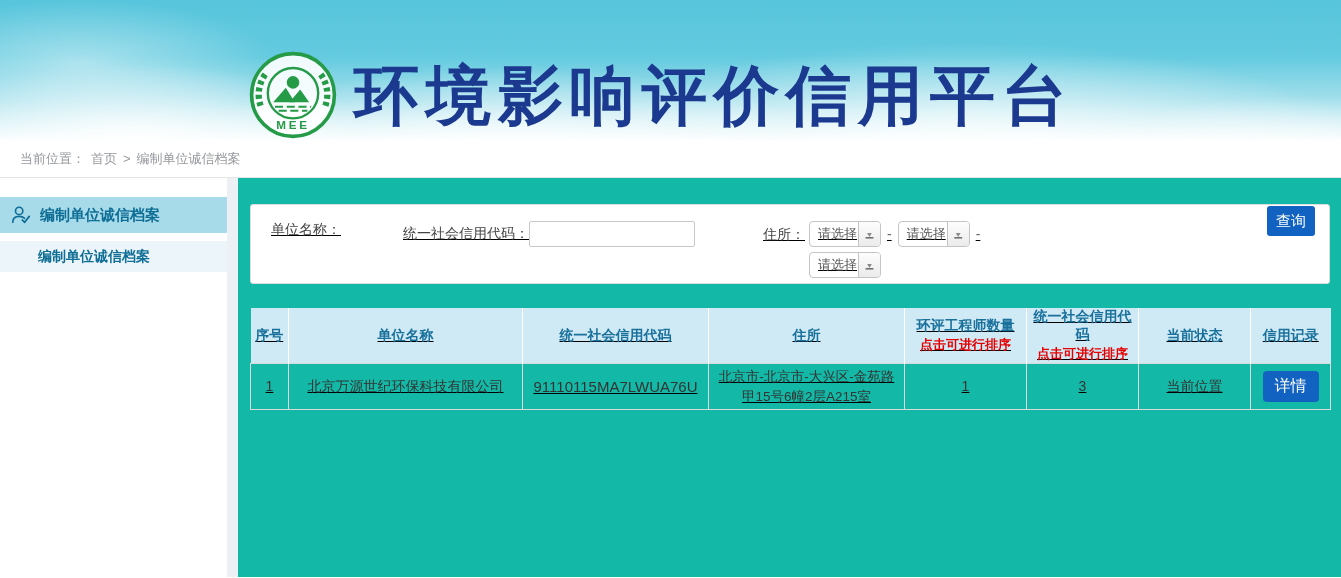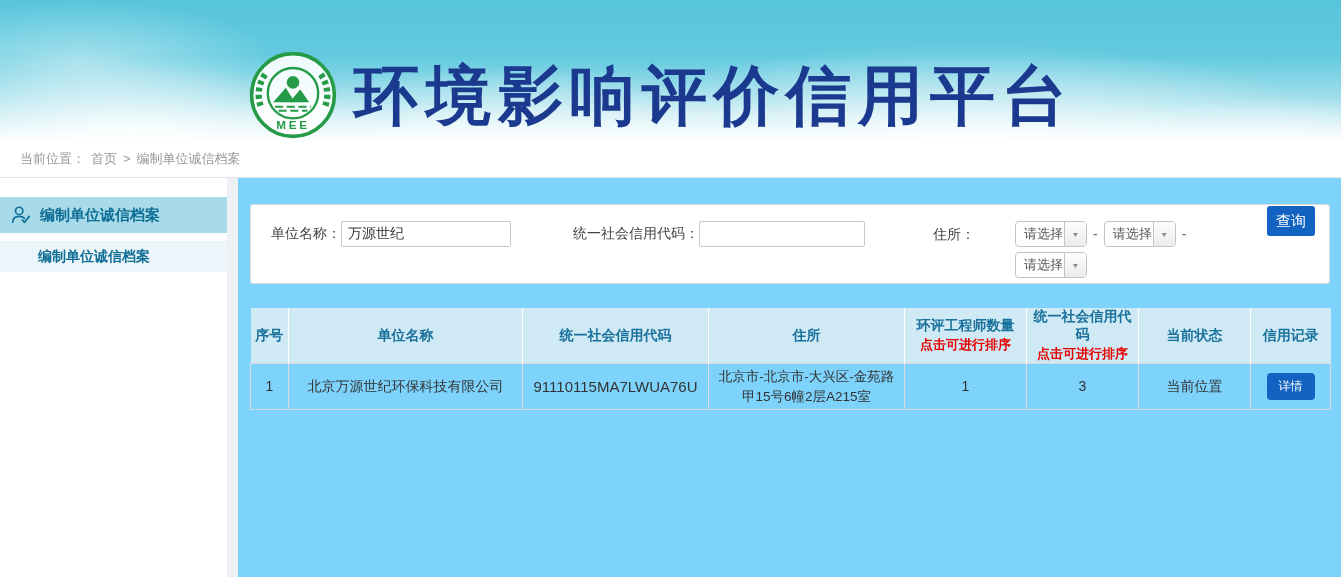--- a/index.html
+++ b/index.html
@@ -28,21 +28,21 @@
     height:38px; display:flex; align-items:center; padding-left:20px;
     background:#fff; border-bottom:1px solid #e4e4e4;
     font-size:13px; color:#95989d;
   }
   .breadcrumb span{ margin-right:6px; }
 
   
   .page{ display:flex; height:399px; background:#fff; }
   .sidebar{ width:227px; flex:0 0 auto; background:#fff; }
   .v-gap{ width:11px; flex:0 0 auto; background:#edf1f6; }
-  .main{ flex:1; background:#7dd3fc; }
+  .main{ flex:1; background:#14b8a6;text-decoration:underline; }
 
   .side-active{
     margin-top:19px; height:36px; background:#a7dbea;
     display:flex; align-items:center; padding-left:10px; cursor:pointer;
   }
   .side-active .label{ margin-left:8px; font-size:15px; font-weight:bold; color:#0f6e95; }
   .side-sub{
     margin-top:8px; height:31px; background:#ebf5fa;
     display:flex; align-items:center; padding-left:38px; cursor:pointer;
   }
@@ -59,21 +59,21 @@
   .txt-input{
     width:170px; height:26px; border:1px solid #c8c8c8; border-radius:2px;
     padding:0 6px; font-size:14px; color:#333; outline:none;
     font-family:"Liberation Sans","DejaVu Sans",sans-serif;
   }
   .f-company{ margin-left:20px; }
   .f-code{ margin-left:62px;justify-content:center; }
   .f-addr{ margin-left:68px; align-items:flex-start; }
   .f-addr label{ line-height:26px; }
   .addr-rows{ display:flex; flex-direction:column; gap:5px; margin-left:4px; }
-  .addr-row{ display:flex; align-items:center; gap:6px;margin-left:36px; }
+  .addr-row{ display:flex; align-items:center; gap:6px; }
   .combo{
     display:flex; width:72px; height:26px; border:1px solid #c4c4c4;
     border-radius:4px; overflow:hidden; background:#fff; cursor:pointer;
   }
   .combo-text{ flex:1; font-size:13px; color:#555; line-height:24px; padding-left:8px; }
   .combo-btn{
     width:22px; border-left:1px solid #c4c4c4;
     background:linear-gradient(180deg,#fdfdfd,#ebebeb);
     display:flex; align-items:center; justify-content:center;
   }
@@ -95,21 +95,21 @@
   }
   .result-table th:last-child{ border-right:none; }
   .th-sort{ font-size:13px; color:#e60000; font-weight:bold; margin-top:1px; cursor:pointer; }
   .result-table td{
     border:1px solid #d9d9d9; height:46px; font-size:14px; color:#333;
     text-align:center; vertical-align:middle; padding:2px 6px; line-height:1.45;
   }
   .link-blue{ color:#2d7dbb; cursor:pointer; }
   .detail-btn{
     background:#1263c1; color:#fff; border:none; border-radius:4px;
-    padding:5px 12px; font-size:12px; cursor:pointer; font-family:inherit;
+    padding:5px 12px; font-size:16px; cursor:pointer; font-family:inherit;
   }
 </style>
 </head>
 <body>
 
 <div class="header">
   <svg class="logo" viewBox="0 0 100 100">
     <circle cx="50" cy="50" r="46" fill="#ffffff" fill-opacity="0.9"></circle>
     <circle cx="50" cy="50" r="46" fill="none" stroke="#259b48" stroke-width="4"></circle>
     <circle cx="50" cy="48" r="28" fill="none" stroke="#259b48" stroke-width="2.6"></circle>
@@ -147,21 +147,20 @@
     </div>
   </div>
 
   <div class="v-gap"></div>
 
   <div class="main">
 
     <div class="search-panel">
       <div class="field f-company">
         <label>单位名称：</label>
-        <input class="txt-input" type="text" value="万源世纪" style="">
       </div>
       <div class="field f-code">
         <label>统一社会信用代码：</label>
         <input class="txt-input" type="text" style="width: 166px;" value="">
       </div>
       <div class="field f-addr">
         <label>住所：</label>
         <div class="addr-rows">
           <div class="addr-row">
             <div class="combo">

